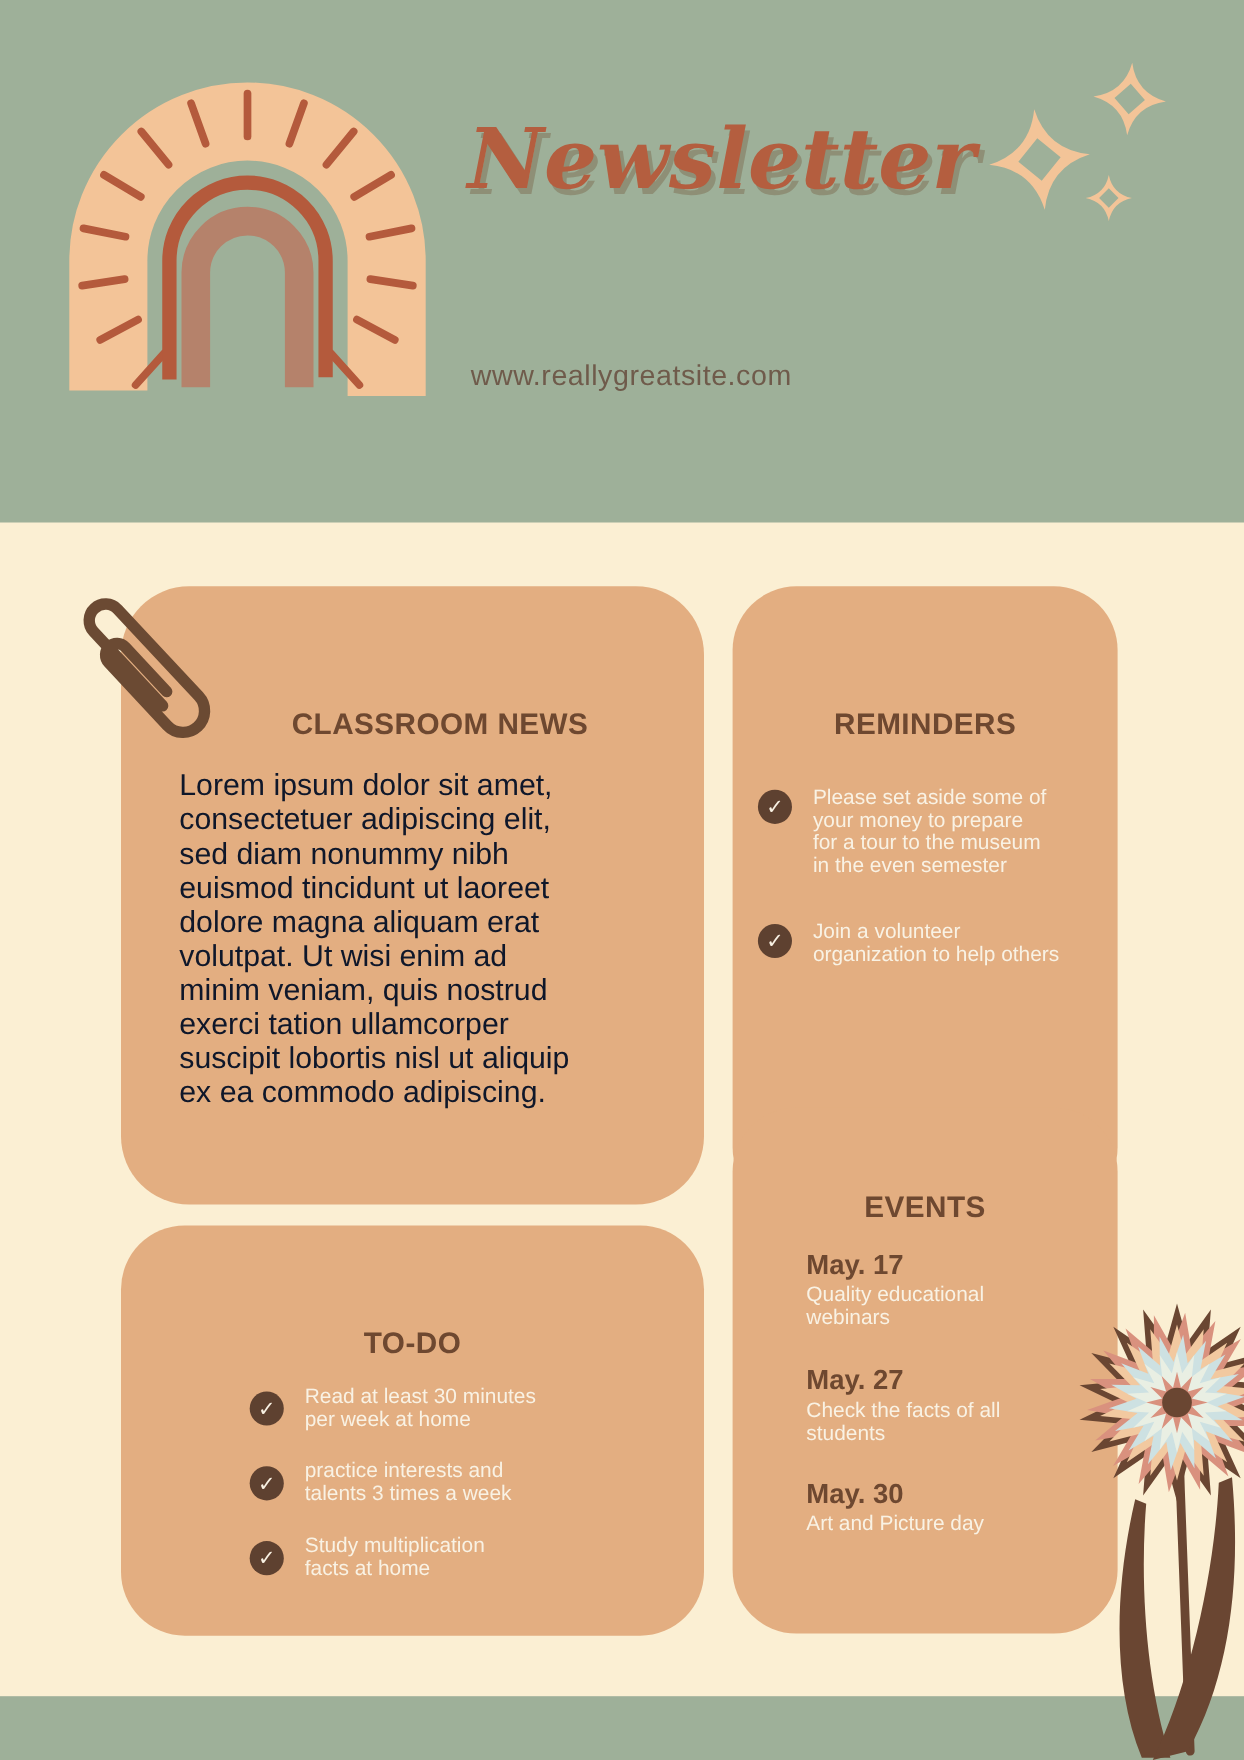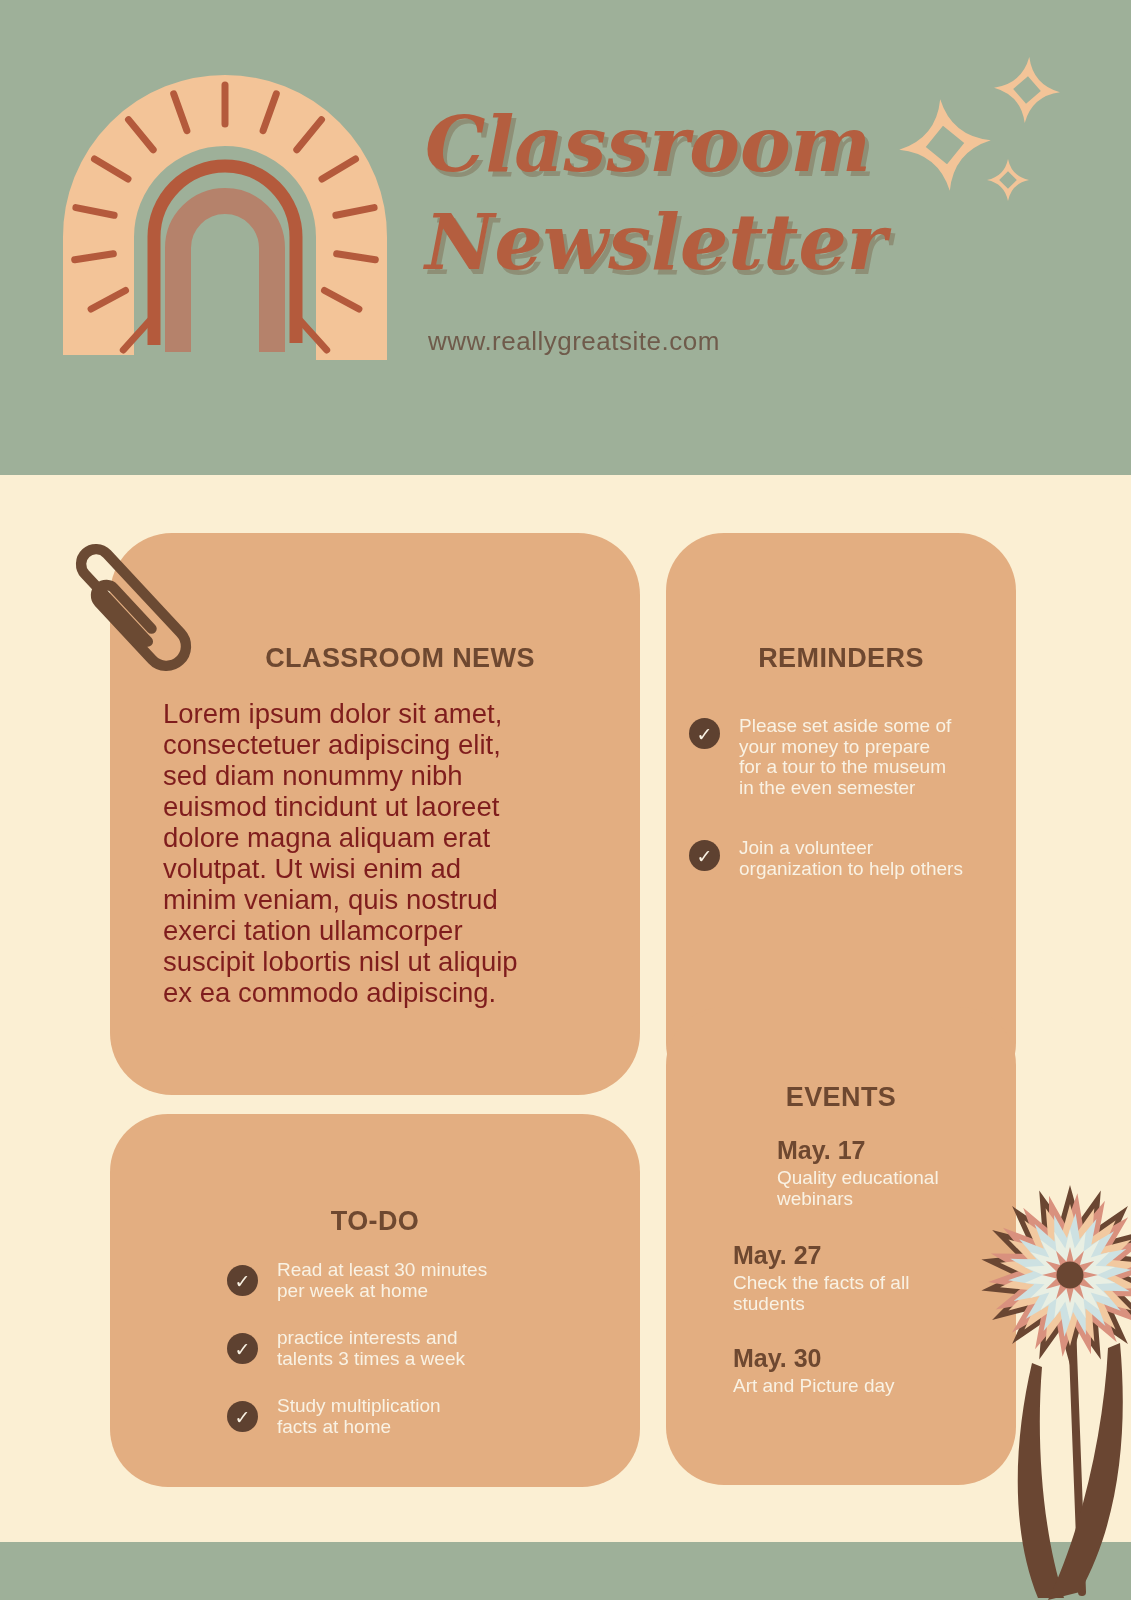--- a/index.html
+++ b/index.html
@@ -22,21 +22,21 @@
   .card{position:absolute;background:#E3AE81;border-radius:58px;}
   .card-news {left:110px;top:533px; width:530px;height:562px;border-radius:62px;}
   .card-rem  {left:666px;top:533px; width:350px;height:568px;}
   .card-todo {left:110px;top:1114px;width:530px;height:373px;}
   .card-ev   {left:666px;top:1007px;width:350px;height:478px;}
 
   .card-heading{position:absolute;left:0;width:100%;text-align:center;
         color:#6E4830;font-weight:bold;font-size:27px;letter-spacing:.4px;}
 
   .body-text{position:absolute;left:53px;top:165px;width:450px;
-        color:#7f1d1d;font-size:27.5px;}
+        color:#0f172a;font-size:27.5px;}
   .body-text div{line-height:31px;white-space:nowrap;}
 
   .items{position:absolute;display:flex;flex-direction:column;}
   .item{display:flex;align-items:flex-start;gap:19px;}
   .check{width:31px;height:31px;border-radius:50%;background:#5E4130;flex:0 0 31px;
         display:flex;align-items:center;justify-content:center;margin-top:2px;
         color:#F9F2E4;font-family:"DejaVu Sans",sans-serif;font-weight:bold;font-size:19px;}
   .item-text{color:#F9F2E4;font-size:19px;}
   .item-text div{line-height:20.5px;white-space:nowrap;}
 
@@ -80,21 +80,20 @@
     <path d="M 128,297 L 128,193 A 47,47 0 0 1 222,193 L 222,297" fill="none" stroke="#B5826B" stroke-width="26"></path>
   </svg>
 
   <svg class="abs" style="left:880px;top:40px;" width="210" height="175" viewBox="0 0 210 175" id="sparkles-svg">
       <path d="M 65 59 Q 57.18 97.18 19 105 Q 57.18 112.82 65 151 Q 72.82 112.82 111 105 Q 72.82 97.18 65 59 Z M 65 85.68 L 45.68 105 L 65 124.32 L 84.32 105 Z" fill="#F3C498" fill-rule="evenodd" transform="rotate(-6 65 105)"></path>
       <path d="M 147 17 Q 141.39 44.39 114 50 Q 141.39 55.61 147 83 Q 152.61 55.61 180 50 Q 152.61 44.39 147 17 Z M 147 36.14 L 133.14 50 L 147 63.86 L 160.86 50 Z" fill="#F3C498" fill-rule="evenodd" transform="rotate(4 147 50)"></path>
       <path d="M 128 119 Q 124.43 136.43 107 140 Q 124.43 143.57 128 161 Q 131.57 143.57 149 140 Q 131.57 136.43 128 119 Z M 128 131.18 L 119.18 140 L 128 148.82 L 136.82 140 Z" fill="#F3C498" fill-rule="evenodd" transform="rotate(0 128 140)"></path>
     </svg>
 
   <div class="abs title">
-    <div>Classroom</div>
     <div>Newsletter</div>
   </div>
 
   <div class="abs website">www.reallygreatsite.com</div>
 </div>
 
 <div class="card card-news">
   <div class="card-heading" style="top:110px;padding-left:25px;">CLASSROOM NEWS</div>
   <div class="body-text">
     <div>Lorem ipsum dolor sit amet,</div>
@@ -159,21 +158,21 @@
         <div>Study multiplication</div>
         <div>facts at home</div>
       </div>
     </div>
   </div>
 </div>
 
 <div class="card card-ev">
   <div class="card-heading" style="top:75px;">EVENTS</div>
 
-  <div class="event" style="top:130px;margin-left:44px;">
+  <div class="event" style="top:130px;">
     <div class="event-date">May. 17</div>
     <div class="event-desc">
       <div>Quality educational</div>
       <div>webinars</div>
     </div>
   </div>
 
   <div class="event" style="top:235px;">
     <div class="event-date">May. 27</div>
     <div class="event-desc">

